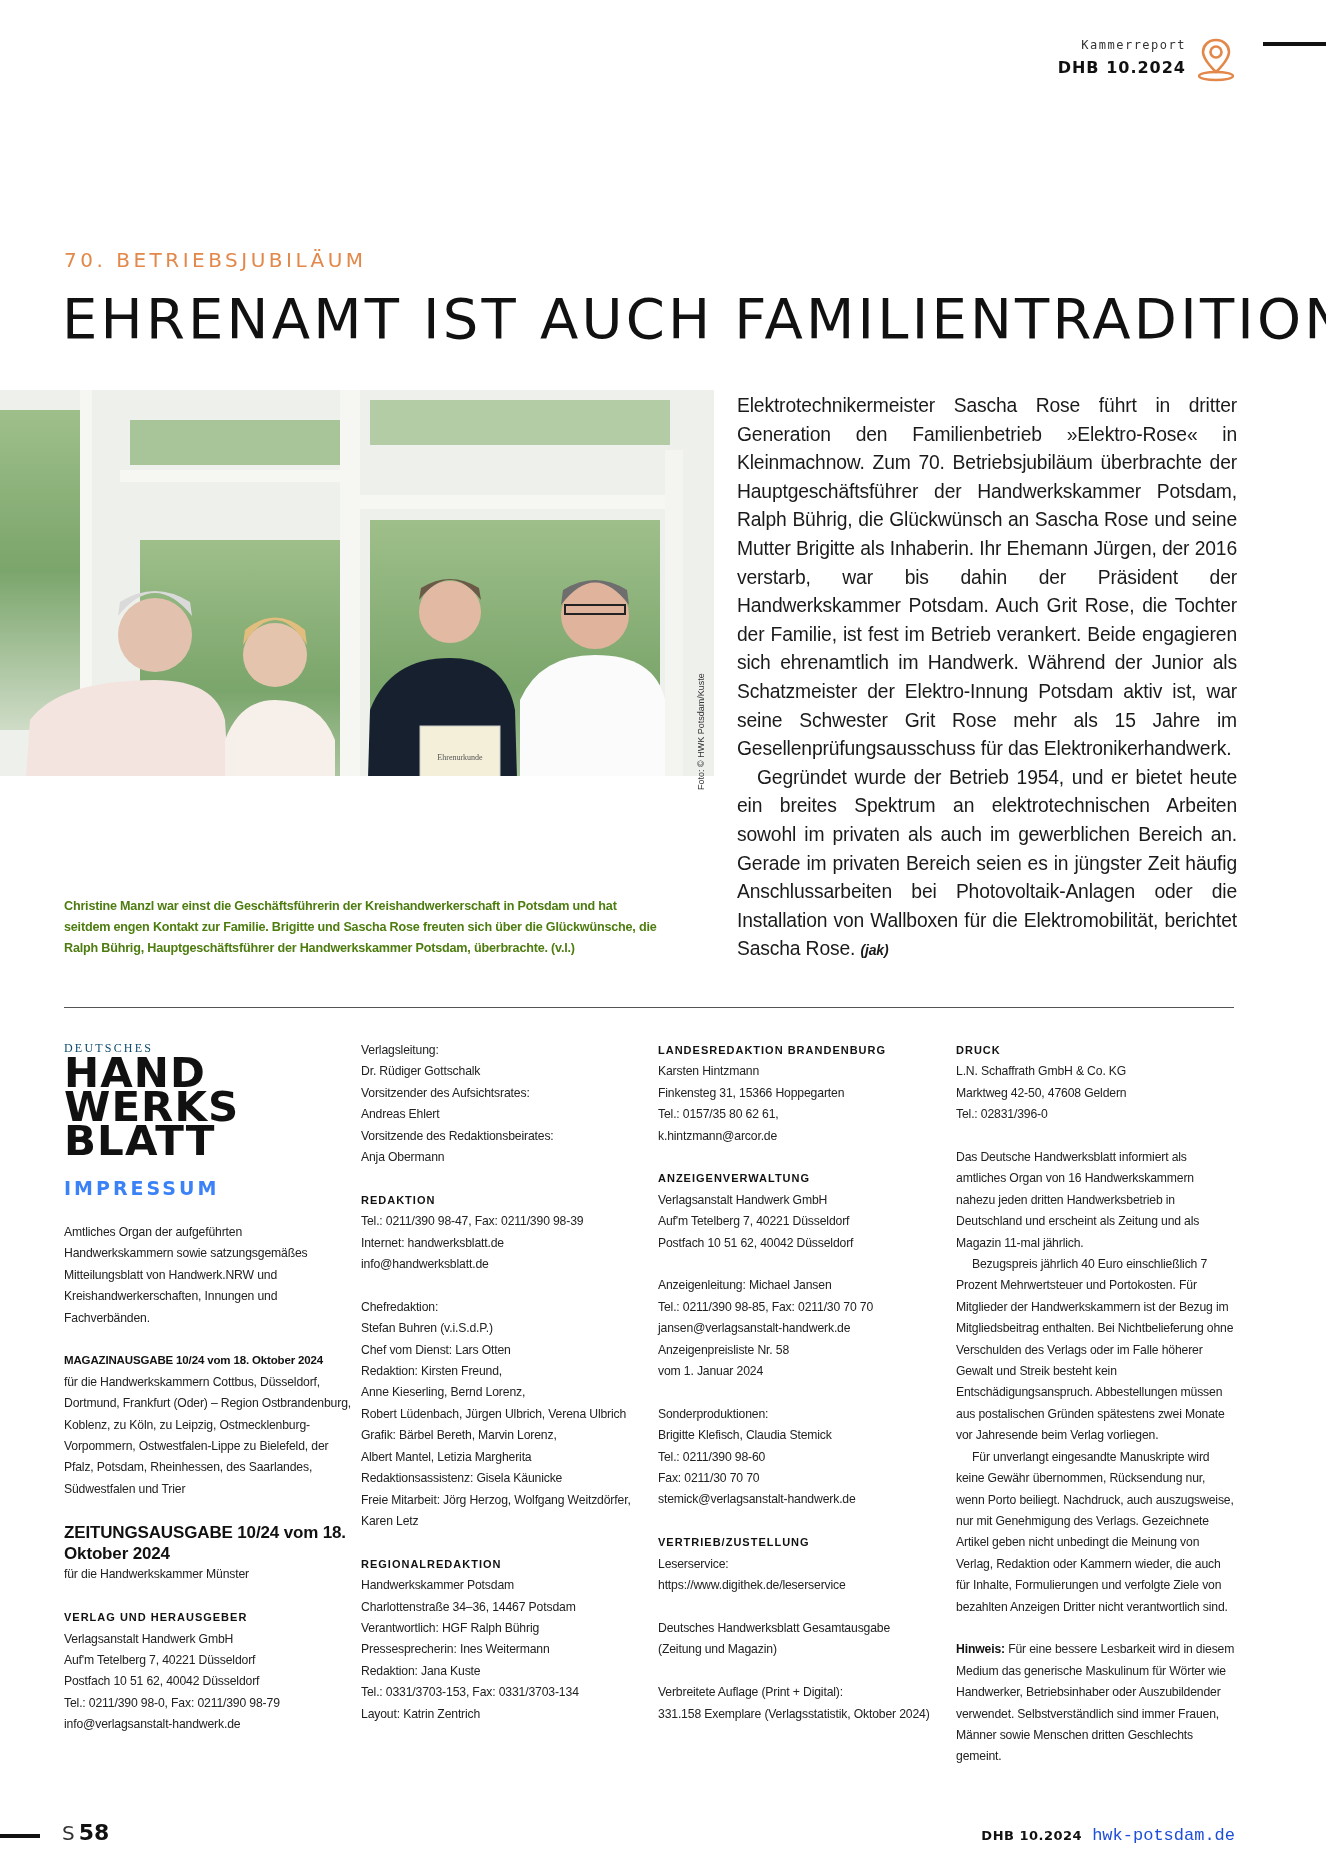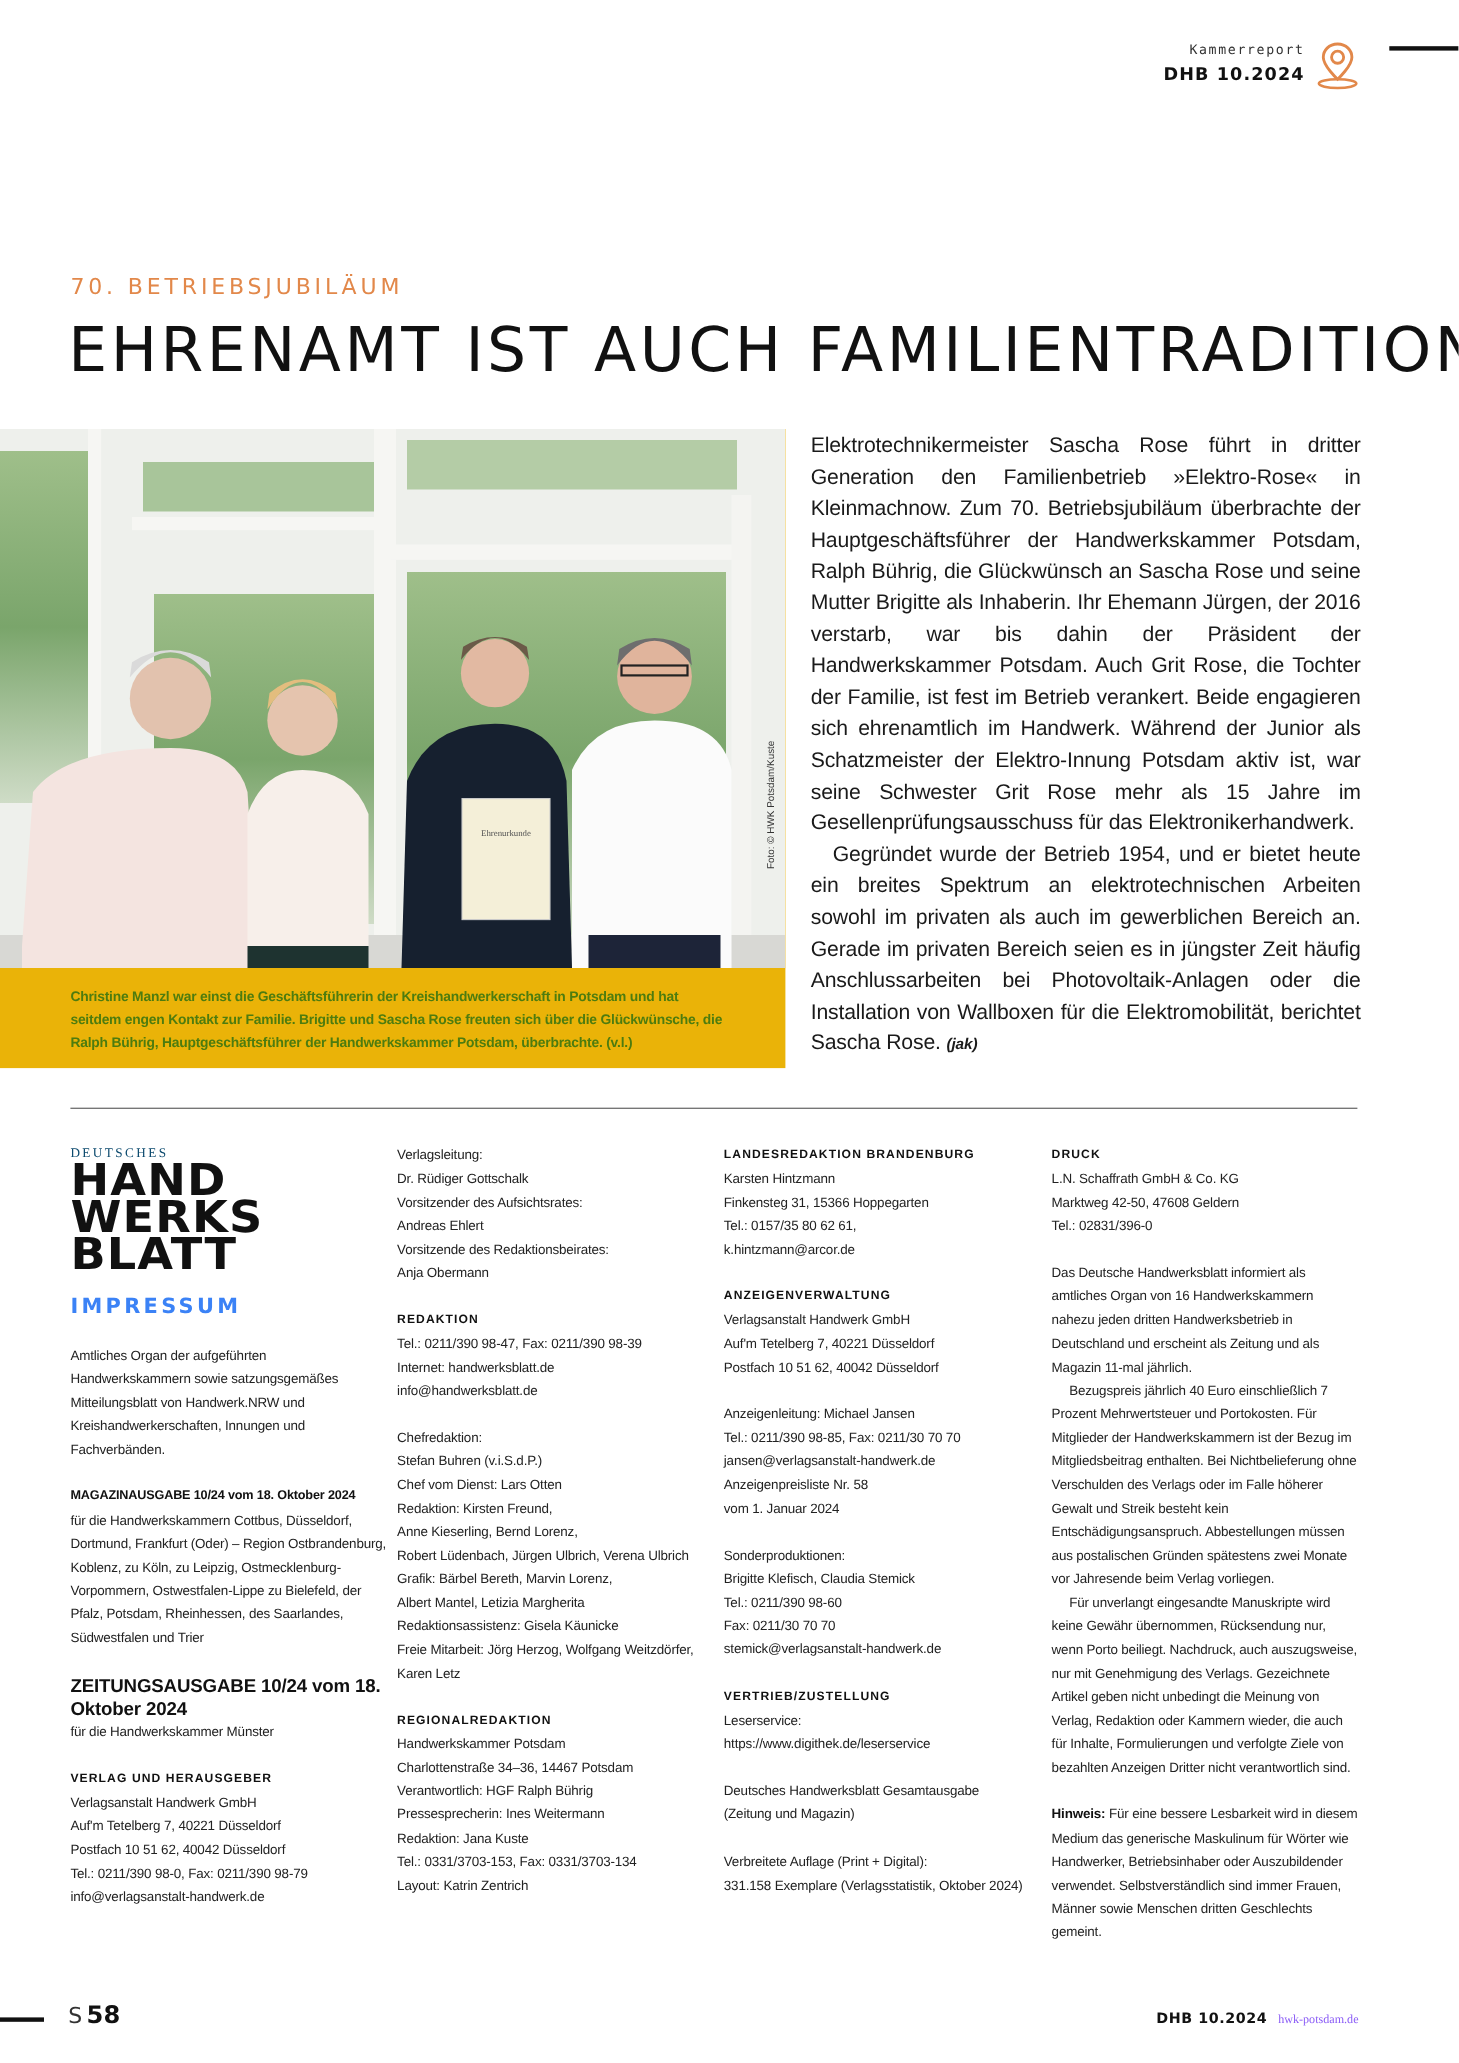--- a/index.html
+++ b/index.html
@@ -11,21 +11,21 @@
   .kammer { position: absolute; right: 140px; top: 34px; text-align: right; }
   .kammer .label { font-family: "DejaVu Sans Mono", monospace; font-size: 12px; letter-spacing: 1.5px; color: #333; display: block; line-height: 22px; }
   .kammer .issue { font-family: "DejaVu Sans", sans-serif; font-weight: bold; font-size: 16px; letter-spacing: 1px; color: #111; display: block; line-height: 24px; }
   .pin { position: absolute; left: 1196px; top: 36px; width: 40px; height: 46px; }
 
   
   .kicker { position: absolute; left: 64px; top: 248px; font-family: "DejaVu Sans", sans-serif; font-size: 20px; letter-spacing: 3.5px; color: #e2884a; font-weight: normal; }
   .headline { position: absolute; left: 62px; top: 286px; font-family: "DejaVu Sans", sans-serif; font-size: 56px; letter-spacing: 3.2px; color: #111; font-weight: normal; white-space: nowrap; }
 
   
-  .photo { position: absolute; left: 0; top: 390px; width: 714px; height: 581px; overflow: hidden; background: #eab308; }
+  .photo { position: absolute; left: 0; top: 390px; width: 714px; height: 386px; overflow: hidden; background: #86efac; }
   .photo-credit { position: absolute; left: 696px; top: 790px; transform-origin: left top; transform: rotate(-90deg); font-size: 9px; color: #333; white-space: nowrap; }
 
   .caption { position: absolute; left: 64px; top: 896px; width: 600px; font-family: "Liberation Sans", sans-serif; font-size: 12.6px; font-weight: bold; line-height: 21px; color: #4d7c0f; letter-spacing: -0.2px; }
 
   
   .article { position: absolute; left: 737px; top: 392px; width: 500px; font-family: "Liberation Sans", sans-serif; font-size: 19.3px; line-height: 28.6px; color: #1a1a1a; letter-spacing: -0.15px; }
   .article p { text-align: justify; hyphens: manual; }
   .article p + p { text-indent: 20px; }
   .article .author { font-style: italic; font-weight: bold; font-size: 14px; }
 
@@ -45,21 +45,21 @@
   .dhb-logo .deu { font-family: Liberation Serif, serif; font-size: 12px; letter-spacing: 2.2px; color: #0c4a6e; line-height: 16px; }
   .dhb-logo .big { font-family: "DejaVu Sans", sans-serif; font-weight: bold; font-size: 40px; line-height: 34px; letter-spacing: 1px; color: #111; transform: scaleX(1.05); transform-origin: left; }
   .impressum-title { font-family: "DejaVu Sans", sans-serif; font-weight: bold; font-size: 19px; letter-spacing: 3px; color: #3b82f6; margin-top: 18px; margin-bottom: 22px; line-height: 24px; }
 
   
   .foot-rule { position: absolute; left: 0; top: 1834px; width: 40px; height: 4px; background: #111; }
   .page-num { position: absolute; left: 62px; top: 1820px; font-family: "DejaVu Sans", sans-serif; font-size: 20px; color: #333; }
   .page-num b { font-size: 22px; color: #111; margin-left: 4px; }
   .foot-right { position: absolute; right: 91px; top: 1826px; font-size: 15px; }
   .foot-right .issue { font-family: "DejaVu Sans", sans-serif; font-weight: bold; font-size: 13px; color: #111; letter-spacing: 0.5px; margin-right: 10px; }
-  .foot-right .site { font-family: Liberation Serif, serif; color: #8b5cf6; font-size: 11px; }
+  .foot-right .site { font-family: Liberation Mono, monospace; color: #1d4ed8; font-size: 17px; }
 </style>
 </head>
 <body>
 
 <div class="kammer">
   <span class="label">Kammerreport</span>
   <span class="issue">DHB 10.2024</span>
 </div>
 <svg class="pin" viewBox="0 0 40 46">
   <path d="M20 4 C12 4 7 10 7 16 C7 24 20 36 20 36 C20 36 33 24 33 16 C33 10 28 4 20 4 Z" fill="none" stroke="#e2884a" stroke-width="2.6"></path>

